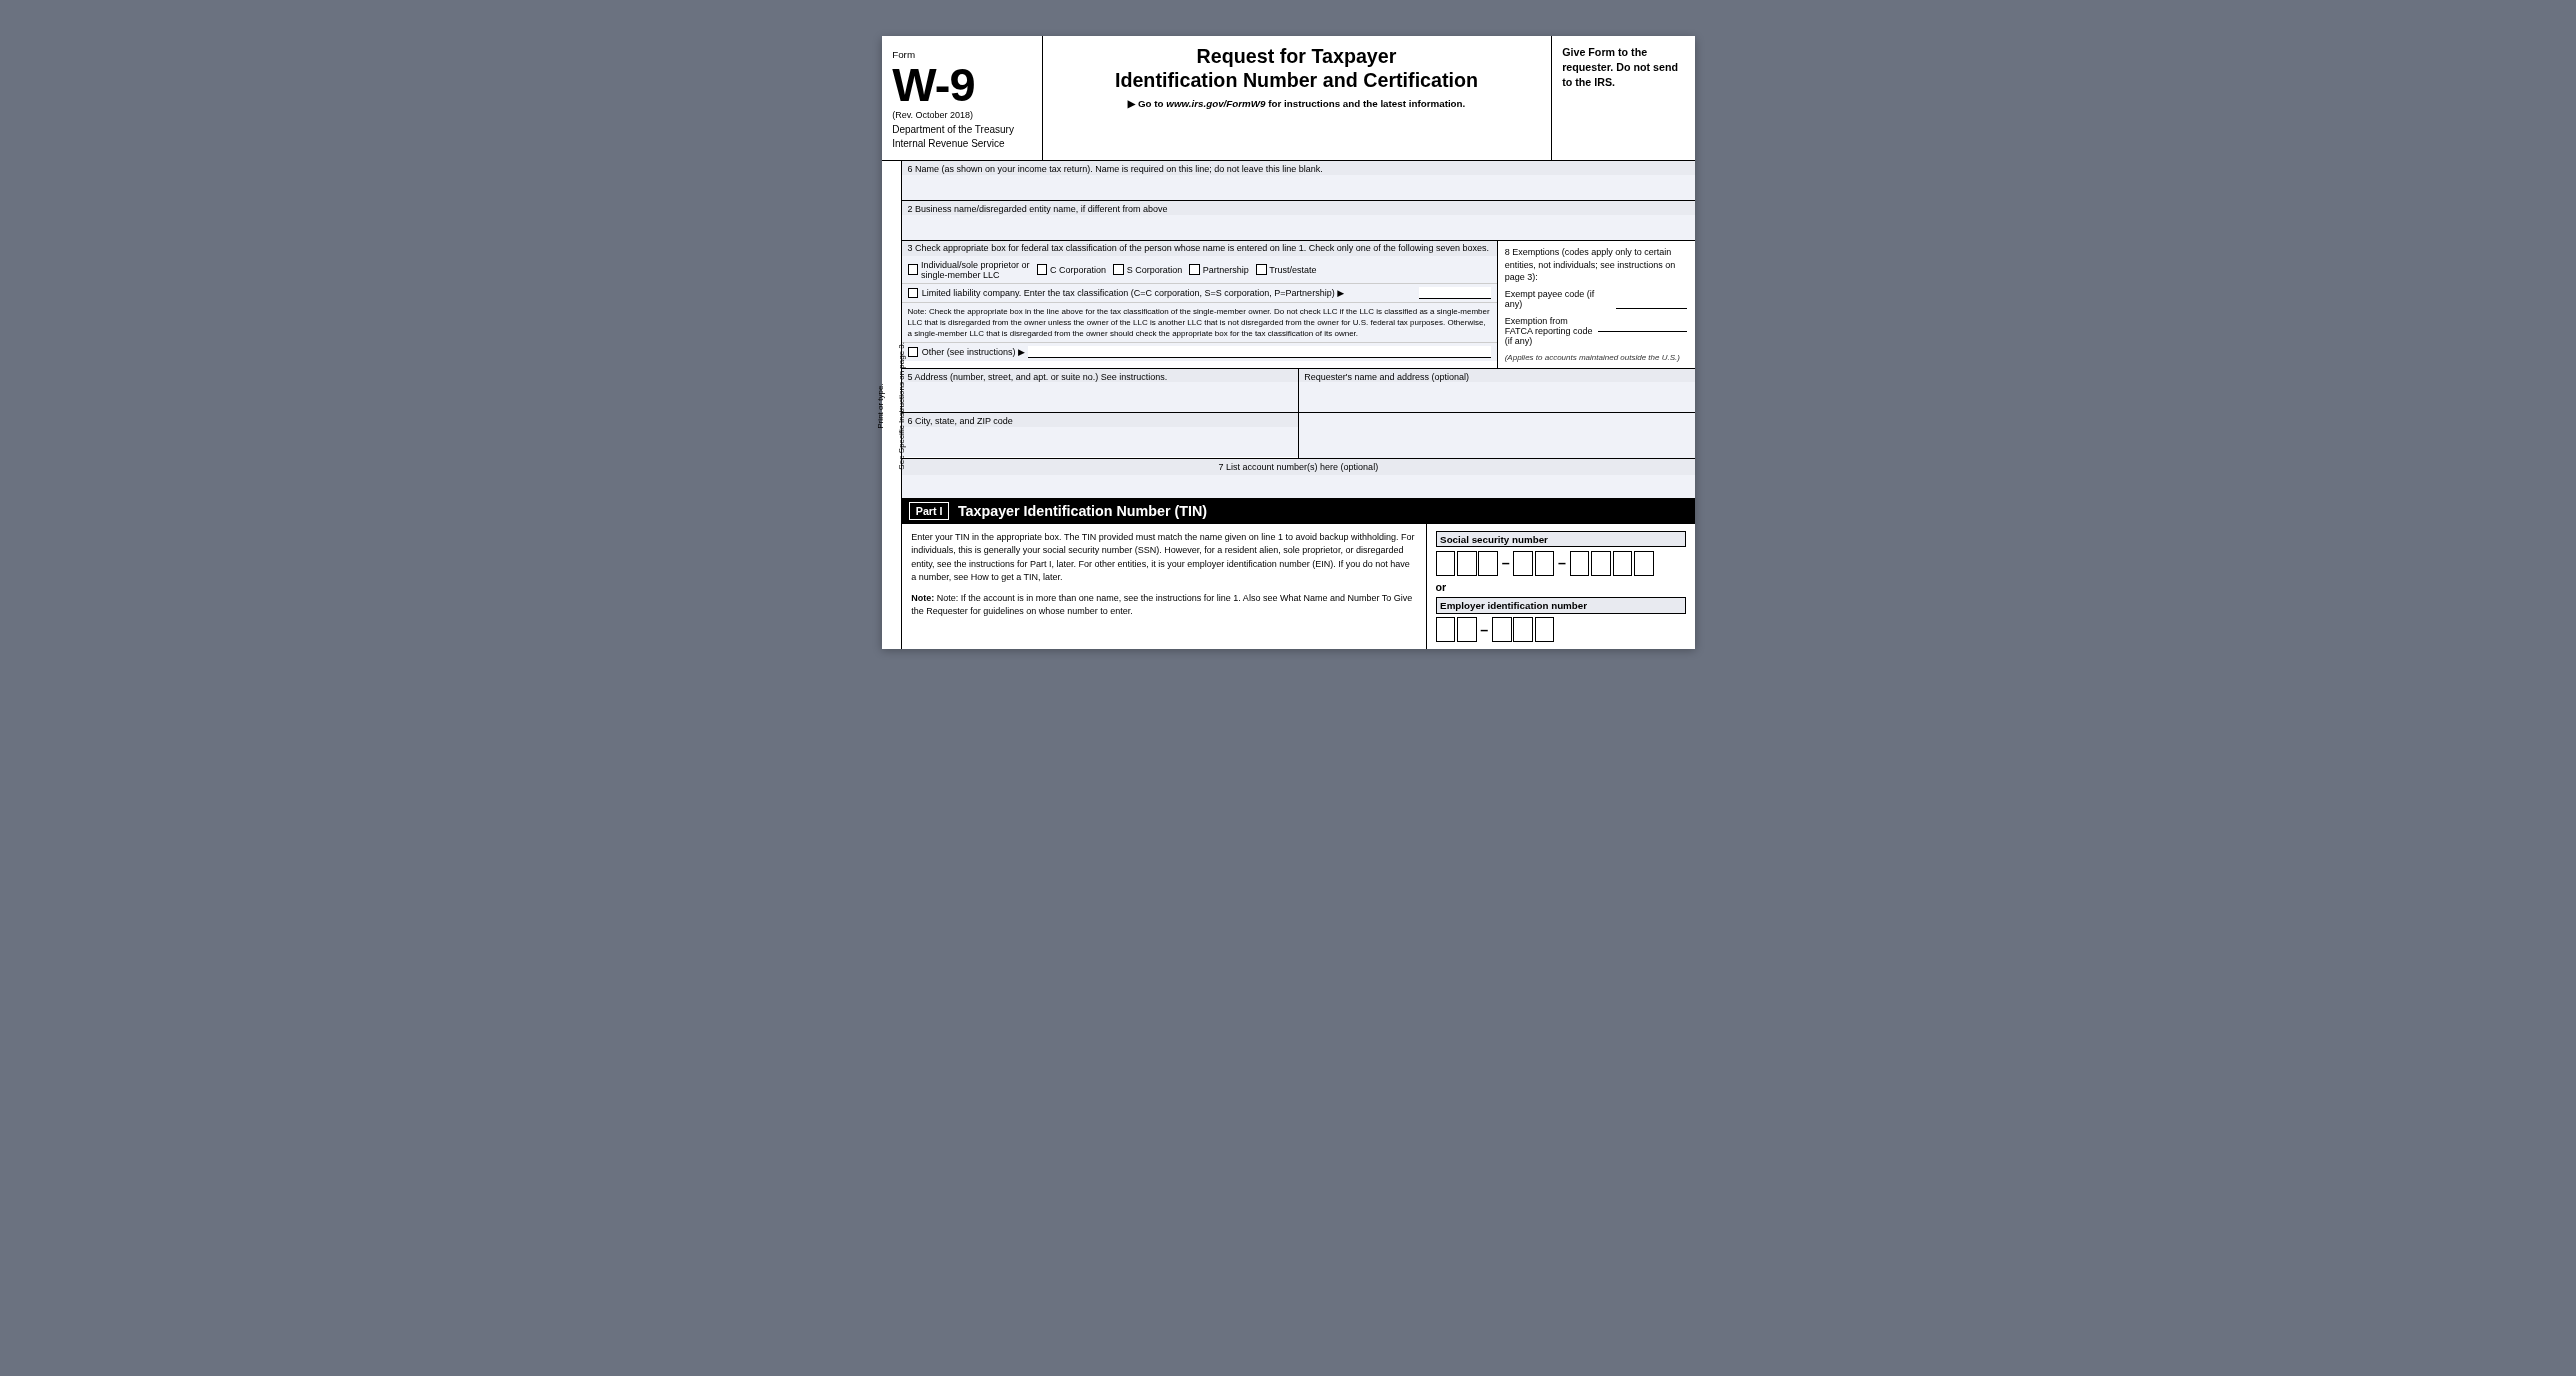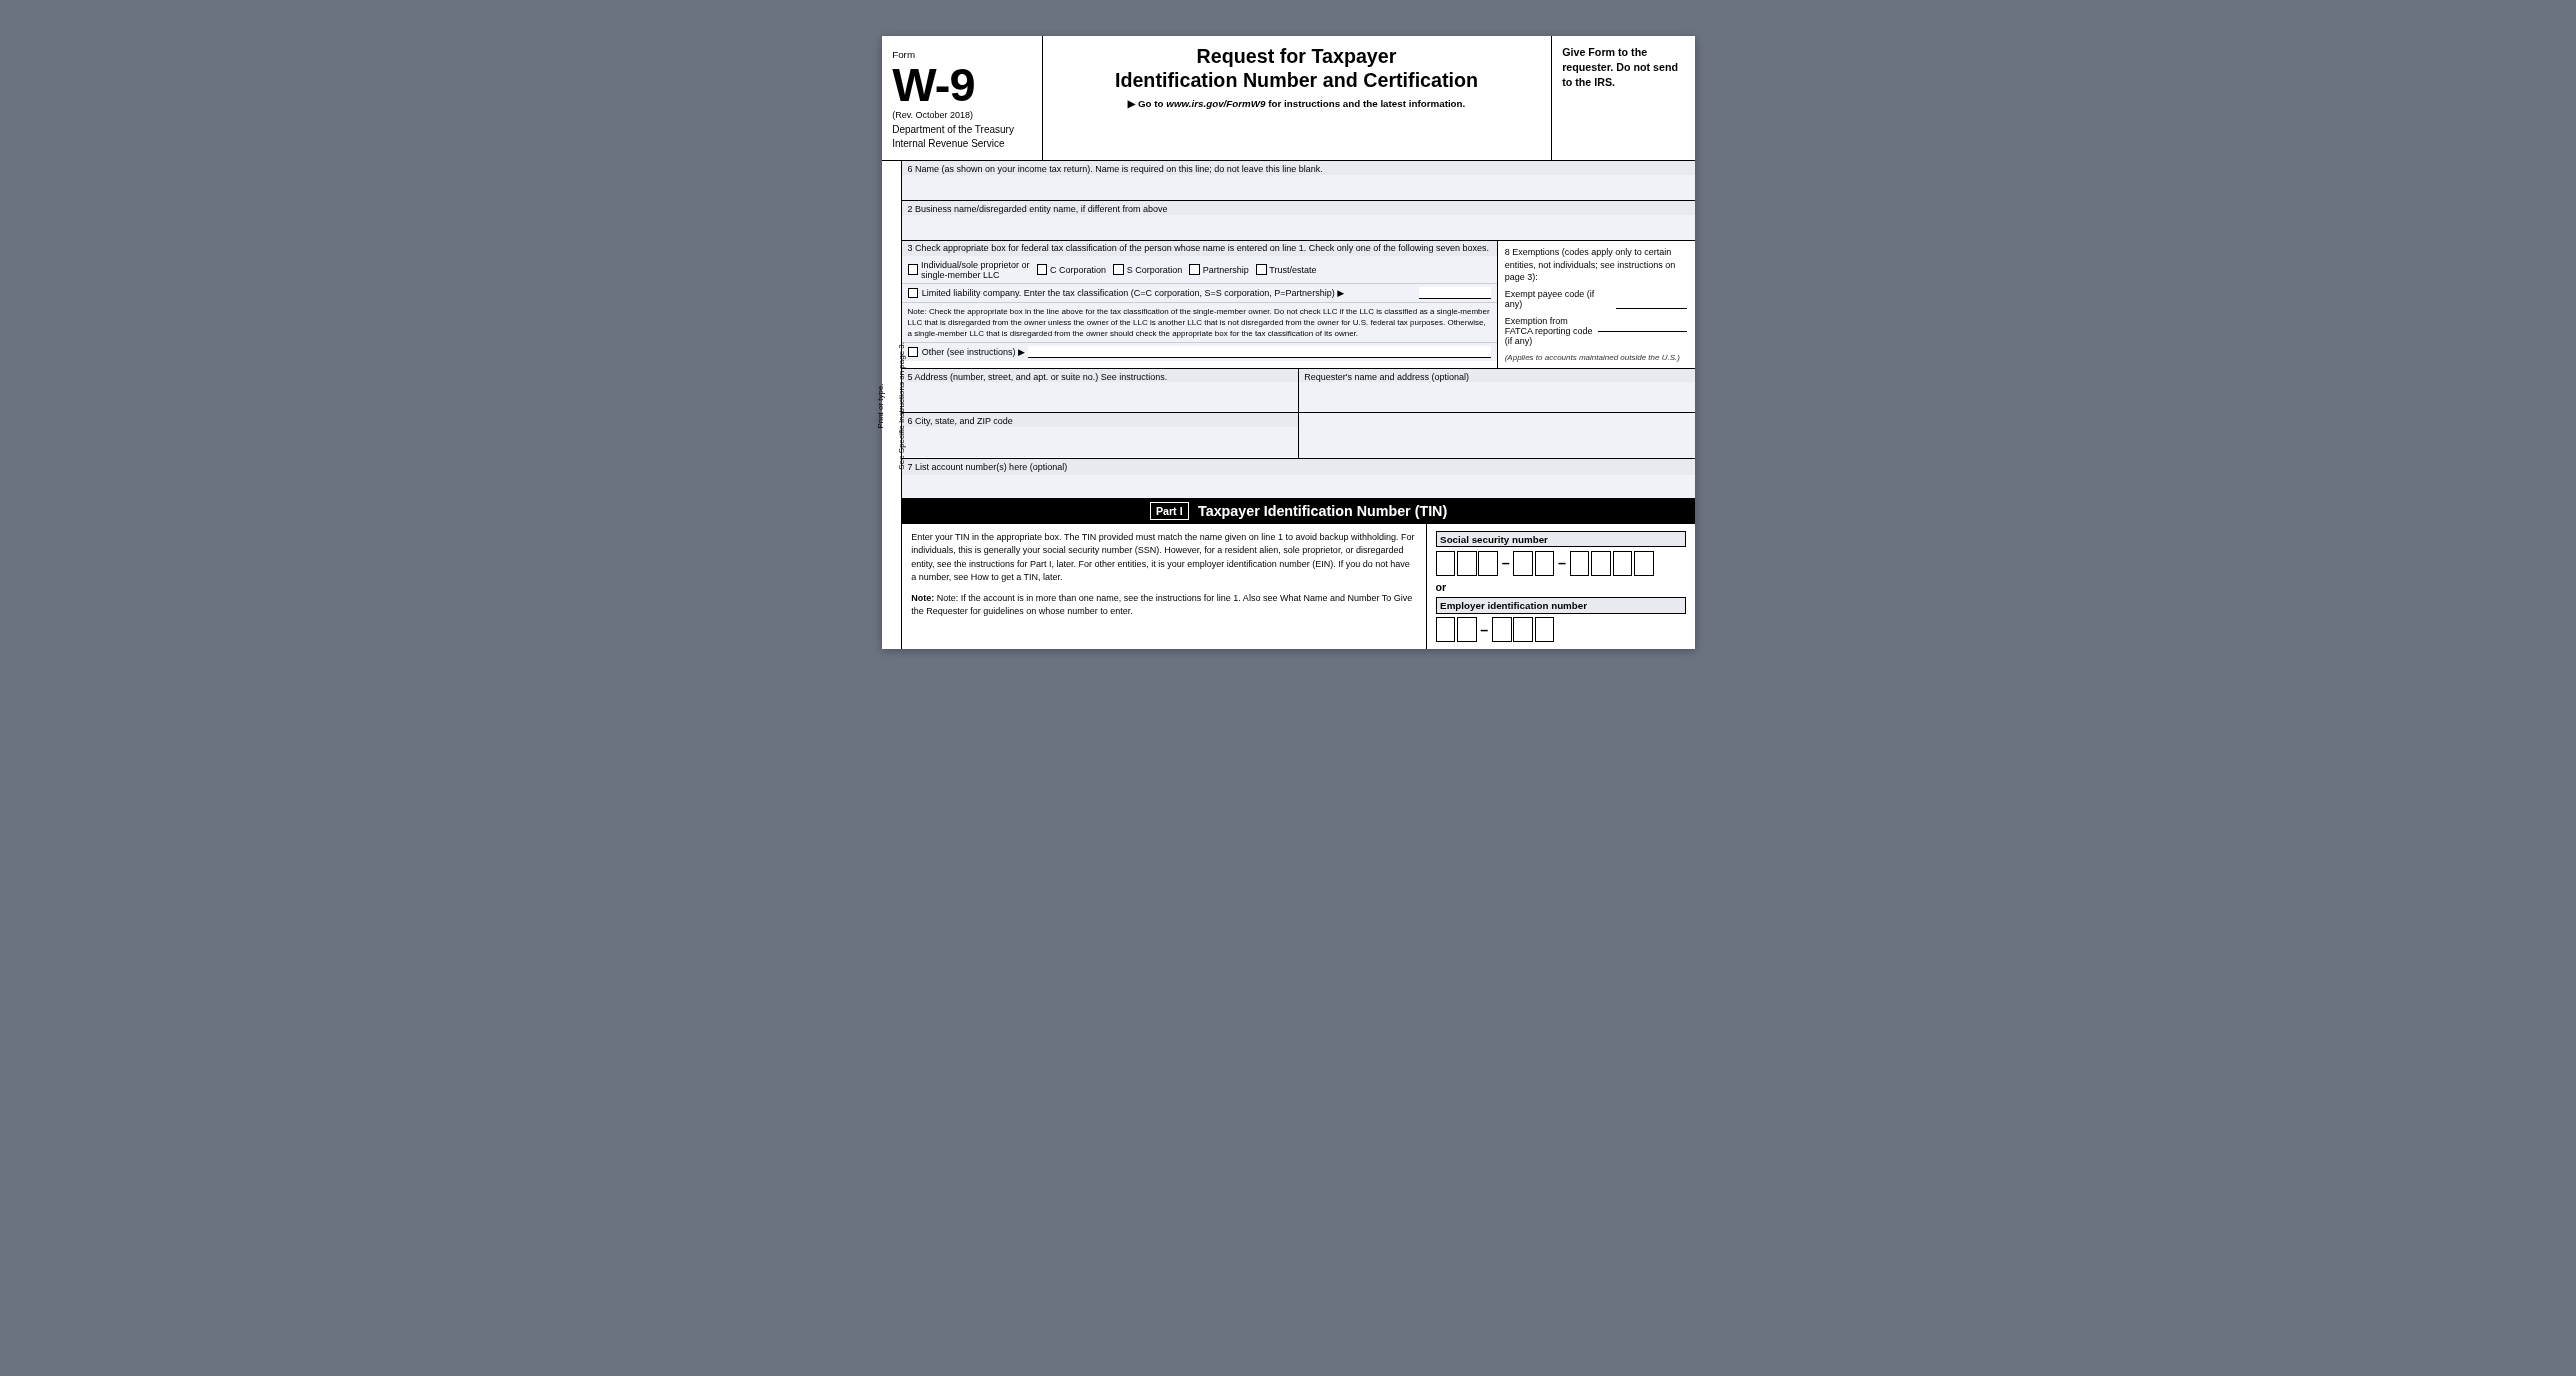--- a/index.html
+++ b/index.html
@@ -233,33 +233,33 @@
       background: #f0f2f8;
     }
     
     .row7 {
       border-bottom: 0.9px solid #000;
     }
     .row7-label {
       font-size: 9px;
       padding: 2.7px 5.4px;
       background: #e8eaf0;
+      text-align: center;
     }
     .row7-input {
       min-height: 23px;
       background: #f0f2f8;
     }
     
     .part-header {
       display: flex;
       align-items: center;
       gap: 9px;
       background: #000;
       padding: 3.6px 7.2px;
-      justify-content: center;
     }
     .part-label {
       background: #000;
       color: #fff;
       font-size: 10.7px;
       font-weight: bold;
       padding: 1.8px 5.4px;
       border: 0.9px solid #fff;
     }
     .part-title {

